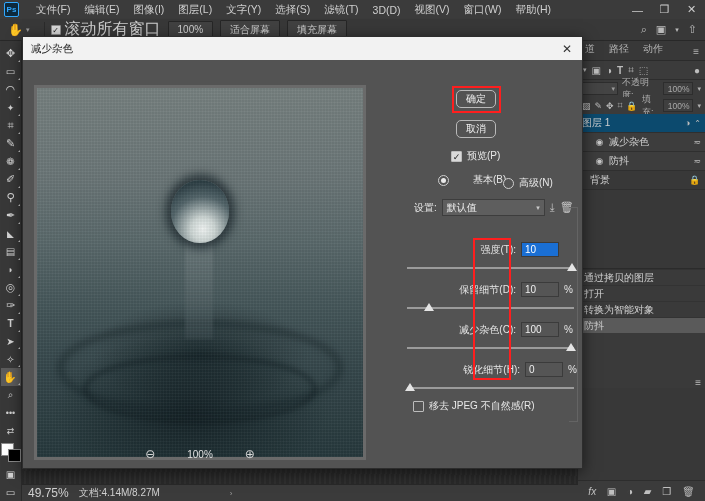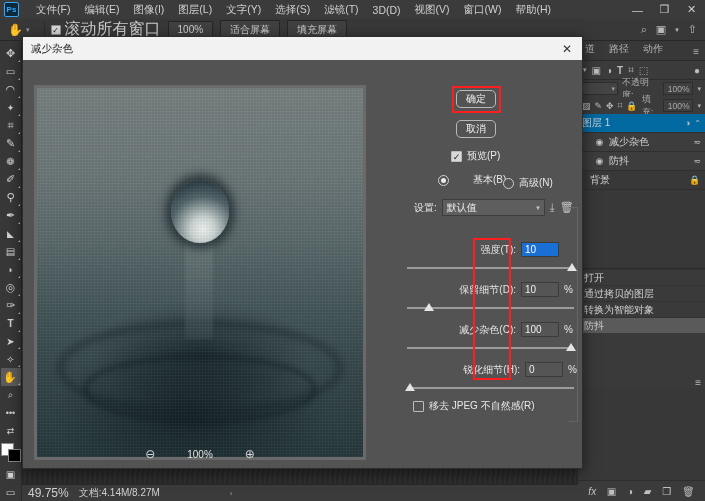--- a/index.html
+++ b/index.html
@@ -143,21 +143,21 @@
     background: #3f3f3f; border: 1px solid #2d2d2d; color: #a9a9a9;
     font-size: 8.5px; padding: 0 3px; height: 13px; line-height: 12px; min-width: 30px;
     text-align: right;
   }
 
   .layers-list { background: #383838; flex: 0 0 auto; }
   .layer-row {
     display: flex; align-items: center; height: 19px; padding: 0 4px;
     border-bottom: 1px solid #2f2f2f; color: #d2d2d2; font-size: 10px; gap: 4px;
   }
-  .layer-row.selected { background: #0369a1; }
+  .layer-row.selected { background: #0c4a6e; }
   .eye { width: 11px; color: #c6c6c6; font-size: 9px; text-align: center; }
   .thumb-sm { width: 20px; height: 15px; background: #f1f1f1; border: 1px solid #222; }
   .layer-name { flex: 1; white-space: nowrap; overflow: hidden; }
   .layer-badge { color: #bdbdbd; font-size: 9px; }
   .subrow { padding-left: 16px; }
   .fx-row { background: #3d3d3d; }
 
   .panel-blank { flex: 1; background: #383838; }
   .layer-footer {
     height: 21px; background: #3b3b3b; display: flex; align-items: center;
@@ -444,22 +444,22 @@
       <span class="lf-ic" style="font-style:italic">fx</span>
       <span class="lf-ic">▣</span>
       <span class="lf-ic">◑</span>
       <span class="lf-ic">▰</span>
       <span class="lf-ic">❐</span>
       <span class="lf-ic">🗑</span>
     </div>
   </div>
 
   <div class="history-panel">
+    <div class="hist-item">通过拷贝的图层</div>
     <div class="hist-item">打开</div>
-    <div class="hist-item">通过拷贝的图层</div>
     <div class="hist-item">转换为智能对象</div>
     <div class="hist-item current">防抖</div>
     <div class="hist-foot">≡</div>
   </div>
 
   <div class="dialog">
     <div class="dlg-titlebar">
       <span class="dlg-title">减少杂色</span>
       <span class="dlg-close">✕</span>
     </div>

